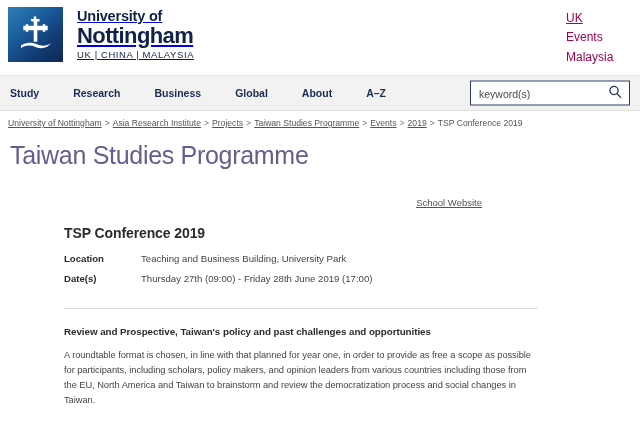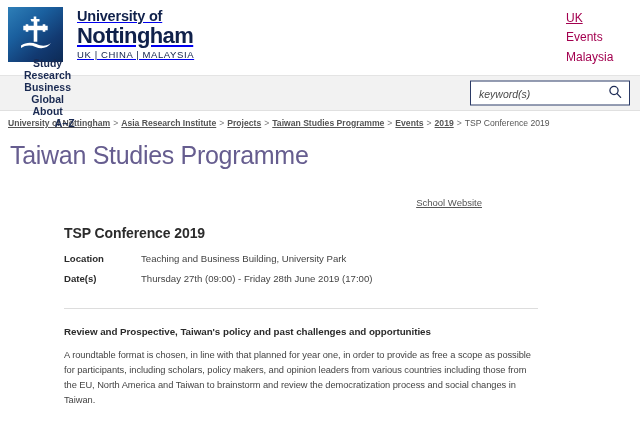--- a/index.html
+++ b/index.html
@@ -91,22 +91,21 @@
     height: 34px;
     background: #f2f2f2;
     border-top: 1px solid #e4e4e4;
     border-bottom: 1px solid #e0e0e0;
     display: flex;
     align-items: center;
   }
   .nav-items {
     display: flex;
     align-items: center;
-    padding-left: 24px;
-    flex-direction: column;
+    padding-left: 10px;
   }
   .nav-item {
     font-size: 10.5px;
     color: #1a2a52;
     text-decoration: none;
     font-weight: bold;
     margin-right: 34px;
     white-space: nowrap;
   }
   .nav-item:last-child { margin-right: 0; }
@@ -128,21 +127,20 @@
     border: none;
     outline: none;
     background: transparent;
     font-family: "Liberation Sans", sans-serif;
     font-size: 10.5px;
     color: #333;
     padding: 0 4px 0 8px;
     flex: 1;
     min-width: 0;
     height: 100%;
-    font-style: italic;
   }
   .search-input::placeholder { color: #4a4a4a; opacity: 1; }
   .search-btn {
     border: none;
     background: transparent;
     padding: 0 7px 0 2px;
     cursor: pointer;
     display: flex;
     align-items: center;
     height: 100%;
@@ -152,21 +150,20 @@
   .breadcrumb {
     padding: 7px 0 0 8px;
     font-size: 8.6px;
     color: #555555;
     white-space: nowrap;
     line-height: 1.3;
   }
   .breadcrumb a {
     color: #555555;
     text-decoration: underline;
-    font-weight: bold;
   }
   .breadcrumb .sep {
     margin: 0 3px;
     color: #777777;
     text-decoration: none;
   }
   .breadcrumb .current {
     color: #555555;
     text-decoration: none;
   }

